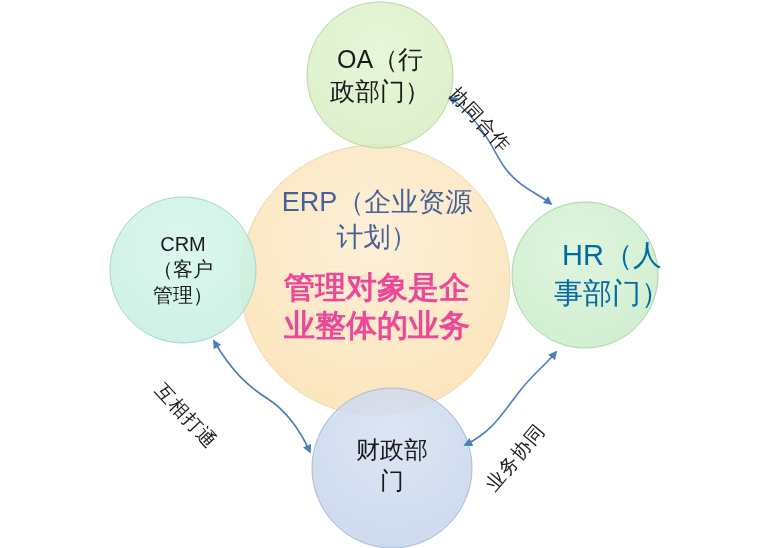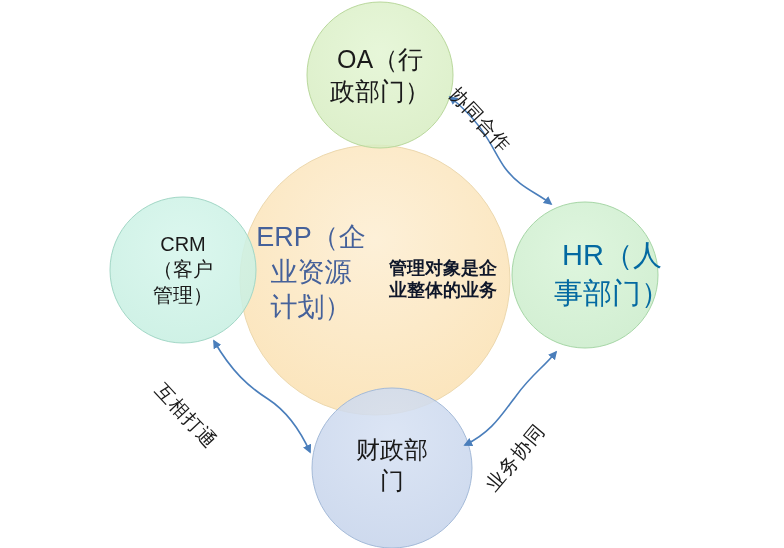--- a/index.html
+++ b/index.html
@@ -79,33 +79,33 @@
     font-size: 24px;
     color: #1a1a1a;
     line-height: 1.3;
   }
   
   #label-erp {
     left: 245px;
     top: 185px;
     width: 264px;
     height: 175px;
-    flex-direction: row;
+    flex-direction: column;
     justify-content: flex-start;
   }
   #erp-title {
     font-size: 27px;
     color: #45619a;
     line-height: 1.3;
     letter-spacing: 0px;
   }
   #erp-desc {
     margin-top: 14px;
-    font-size: 18px;
-    color: #0f172a;
+    font-size: 31px;
+    color: #ec4899;
     font-weight: bold;
     line-height: 1.22;
   }
   .edge-label {
     position: absolute;
     font-size: 19px;
     color: #1a1a1a;
     white-space: nowrap;
     pointer-events: none;
     letter-spacing: 1px;

